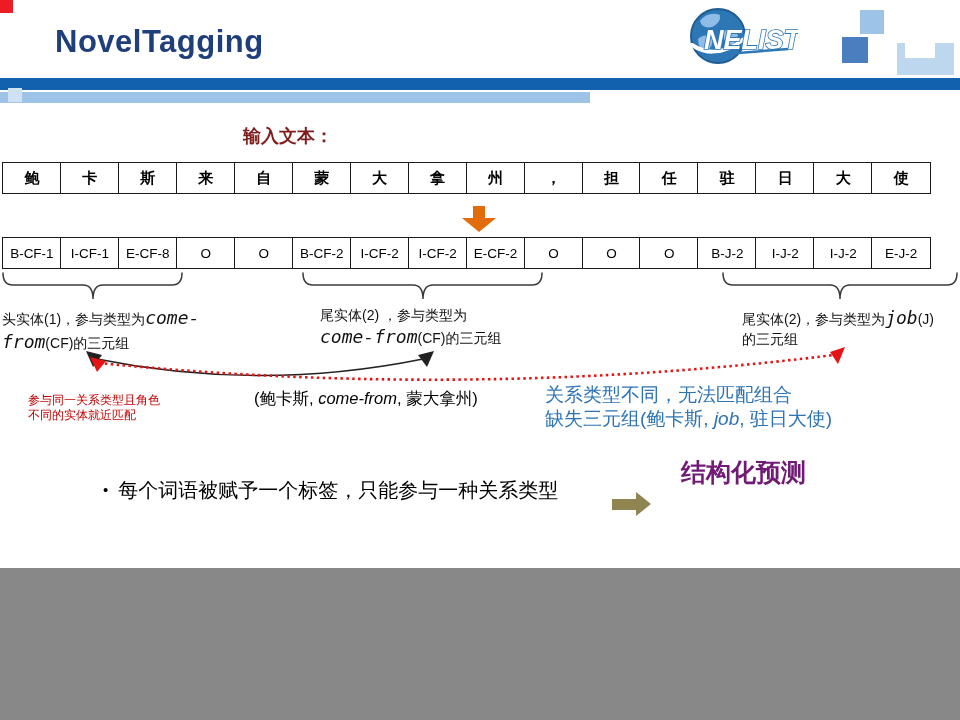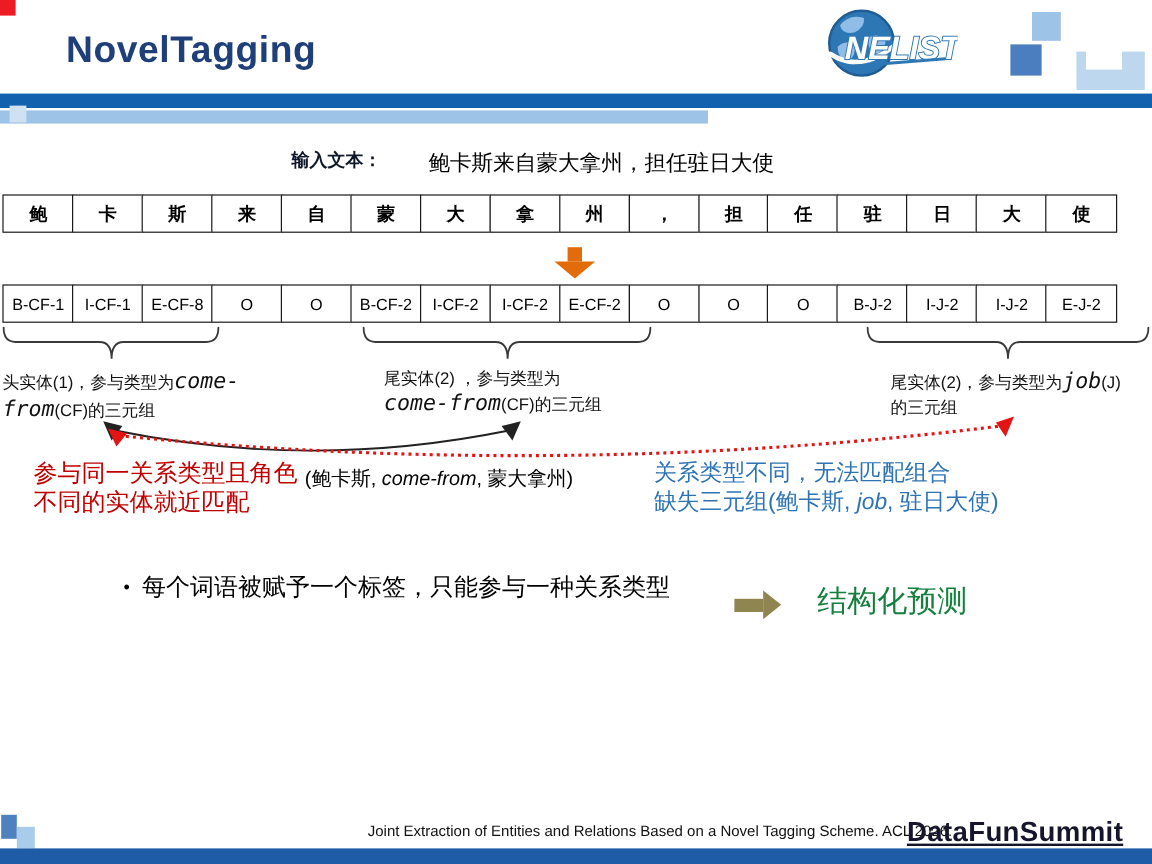--- a/index.html
+++ b/index.html
@@ -1,35 +1,35 @@
 <!DOCTYPE html>
 <html><head>
 <meta charset="utf-8">
 <style>
   html,body{margin:0;padding:0;background:#888;}
   .slide{
-    position:relative;width:960px;height:720px;background:#ffffff;
+    position:relative;width:960px;height:568px;background:#ffffff;
     font-family:"Liberation Sans","DejaVu Sans",sans-serif;overflow:hidden;
     margin:0 auto;
   }
   .abs{position:absolute;}
   
   .corner-red{left:0;top:0;width:13px;height:13px;background:#ED1C24;}
   .title{left:55px;top:24px;font-size:31px;font-weight:bold;color:#1F3F7A;letter-spacing:0.5px;}
   .bar-blue{left:0;top:78px;width:960px;height:12px;background:#1261AE;}
   .bar-light{left:0;top:92px;width:590px;height:11px;background:#9DC3E6;}
   .sq{position:absolute;}
   .sq-a{left:860px;top:10px;width:24px;height:24px;background:#9DC3E6;}
   .sq-b{left:897px;top:43px;width:57px;height:32px;background:#BDD7EE;}
   .sq-c{left:905px;top:28px;width:30px;height:30px;background:#FFFFFF;}
   .sq-d{left:842px;top:37px;width:26px;height:26px;background:#4A7EBF;}
   .sq-e{left:8px;top:88px;width:14px;height:14px;background:#CFE2F3;}
   .logo{left:688px;top:5px;width:110px;height:64px;}
   
-  .input-label{left:243px;top:124px;font-size:15px;font-weight:bold;color:#0f172a;}
+  .input-label{left:243px;top:124px;font-size:18px;font-weight:bold;color:#7f1d1d;}
   .input-text{left:357px;top:124px;font-size:18px;color:#000;}
   
   .tokrow{left:2px;width:956px;display:flex;}
   .char-row{top:162px;}
   .tag-row{top:237px;}
   .cell{
     box-sizing:border-box;width:59.75px;height:32px;border:1.8px solid #1a1a1a;
     margin-left:-1.8px;display:flex;align-items:center;justify-content:center;
     background:#fff;
   }
@@ -44,34 +44,34 @@
   
   .braces{left:0;top:272px;width:960px;height:32px;}
   .arcs{left:0;top:340px;width:960px;height:70px;}
   
   .ann{font-size:14px;color:#111;line-height:1.34;}
   .ann1{left:2px;top:306px;width:240px;}
   .ann2{left:320px;top:306px;width:200px;}
   .ann3{left:742px;top:306px;width:215px;}
   .rel{font-family:"DejaVu Sans Mono","Liberation Mono",monospace;font-style:italic;font-size:18px;}
   
-  .note-red{left:28px;top:383px;font-size:20px;line-height:1.22;color:#C00000;}
+  .note-red{left:28px;top:393px;font-size:12px;line-height:1.22;color:#C00000;}
   .triple{left:254px;top:388px;font-size:16.5px;color:#000;}
   .triple .rel-it{font-style:italic;}
   .note-blue{left:545px;top:383px;font-size:19px;line-height:1.25;color:#2E74B5;}
   .note-blue .rel-it{font-style:italic;}
   
   .bullets{left:103px;top:477px;font-size:20px;line-height:26px;color:#000;}
   .bullet-item::before{content:"•";font-size:15px;margin-right:10px;position:relative;top:-2px;}
   
   .right-arrow{left:612px;top:492px;width:40px;height:26px;}
   .right-arrow .stem{position:absolute;left:0;top:7px;width:24px;height:11px;background:#8F8550;}
   .right-arrow .head{position:absolute;left:24px;top:0;width:0;height:0;
     border-top:12.5px solid transparent;border-bottom:12.5px solid transparent;border-left:15px solid #8F8550;}
-  .conclusion{left:681px;top:484px;font-size:25px;font-weight:normal;color:#15803d;}
+  .conclusion{left:681px;top:456px;font-size:25px;font-weight:bold;color:#701a75;}
   
   .f-sq1{left:1px;top:679px;width:13px;height:20px;background:#4E81BD;}
   .f-sq2{left:14px;top:689px;width:15px;height:18px;background:#A8CCEA;}
   .citation{left:240px;top:686px;width:620px;text-align:center;font-size:12.5px;color:#111;}
   .brand{right:24px;top:680px;font-size:23px;font-weight:bold;color:#15152B;letter-spacing:0.3px;text-decoration:underline;}
   .bar-bottom{left:0;top:707px;width:960px;height:13px;background:#1E5CA8;}
 </style>
 </head>
 <body>
 
@@ -95,21 +95,20 @@
 
   <div class="sq sq-a"></div>
   <div class="sq sq-b"></div>
   <div class="sq sq-c"></div>
   <div class="sq sq-d"></div>
   <div class="abs bar-blue"></div>
   <div class="abs bar-light"></div>
   <div class="sq sq-e"></div>
 
   <div class="abs input-label">输入文本：</div>
-  <div class="abs input-text">鲍卡斯来自蒙大拿州，担任驻日大使</div>
 
   <div class="abs tokrow char-row">
     <div class="cell">鲍</div>
     <div class="cell">卡</div>
     <div class="cell">斯</div>
     <div class="cell">来</div>
     <div class="cell">自</div>
     <div class="cell">蒙</div>
     <div class="cell">大</div>
     <div class="cell">拿</div>

